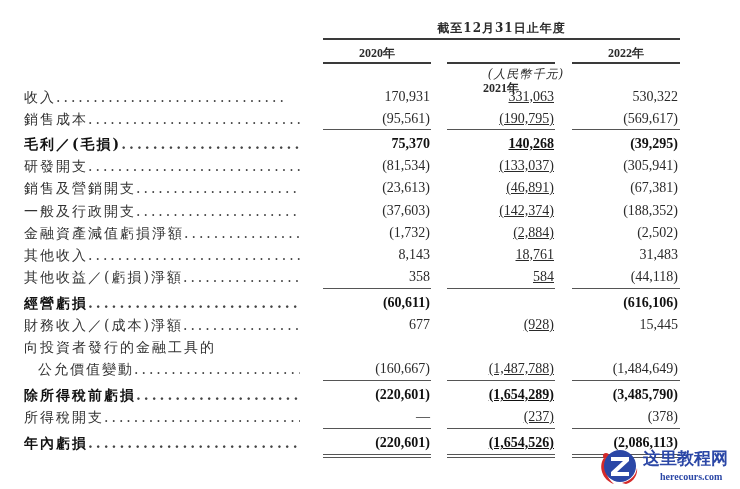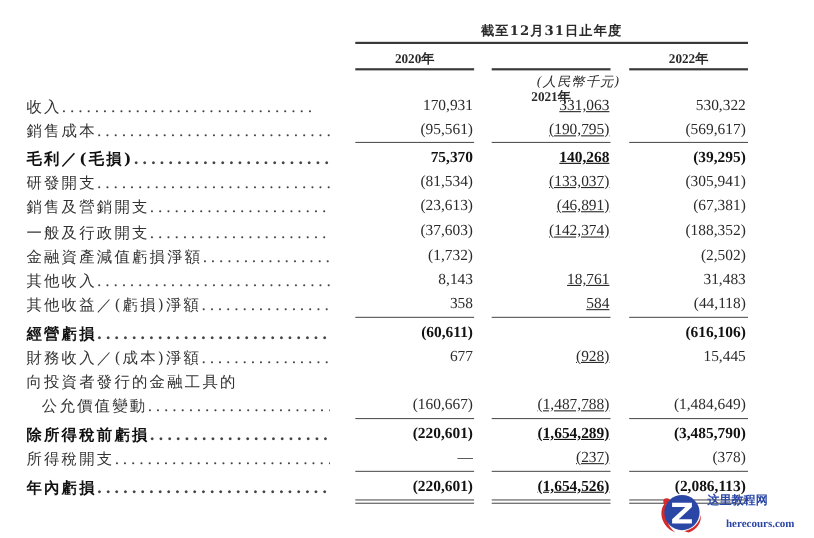--- a/index.html
+++ b/index.html
@@ -19,21 +19,21 @@
   .label.bold { font-weight:bold; color:#111; }
   .label .dots { letter-spacing:3px; color:#444; }
   .label.indent { left:38px; width:262px; }
   .val { position:absolute; width:100px; text-align:right; font-size:14px;
          font-family:"Liberation Serif", serif; color:#2a2a2a; }
   .val.bold { font-weight:bold; color:#111; }
   .c1 { left:330px; } .c2 { left:454px;text-decoration:underline; } .c3 { left:578px; }
   .dbl { position:absolute; height:4px; border-top:1.5px solid #555; border-bottom:1.5px solid #555; box-sizing:border-box; }
   .wm { position:absolute; left:596px; top:444px; width:144px; height:45px; }
   .wm-logo { position:absolute; left:0; top:0; width:44px; height:44px; }
-  .wm-cn { position:absolute; left:47px; top:3px; font-size:11px; font-weight:bold; color:#2b47a6;
+  .wm-cn { position:absolute; left:47px; top:3px; font-size:17px; font-weight:bold; color:#2b47a6;
            font-family:"DejaVu Sans", sans-serif; letter-spacing:0px; }
   .wm-en { position:absolute; left:64px; top:27px; font-size:10px; font-weight:bold; color:#2b47a6;
            font-family:"Liberation Serif", serif; }
 </style>
 </head>
 <body>
 
 <div class="hdr-title">截至12月31日止年度</div>
 <div class="rule" style="left:323px; top:38px; width:357px;"></div>
 <div class="yr" style="left:323px;">2020年</div>
@@ -85,20 +85,21 @@
 <div class="row" style="top:203px;">
   <div class="label"><span>一般及行政開支</span><span class="dots">...............................</span></div>
   <div class="val c1">(37,603)</div>
   <div class="val c2">(142,374)</div>
   <div class="val c3">(188,352)</div>
 </div>
 
 <div class="row" style="top:225px;">
   <div class="label"><span>金融資產減值虧損淨額</span><span class="dots">...............................</span></div>
   <div class="val c1">(1,732)</div>
+  <div class="val c2">(2,884)</div>
   <div class="val c3">(2,502)</div>
 </div>
 
 <div class="row" style="top:247px;">
   <div class="label"><span>其他收入</span><span class="dots">...............................</span></div>
   <div class="val c1">8,143</div>
   <div class="val c2">18,761</div>
   <div class="val c3">31,483</div>
 </div>
 

